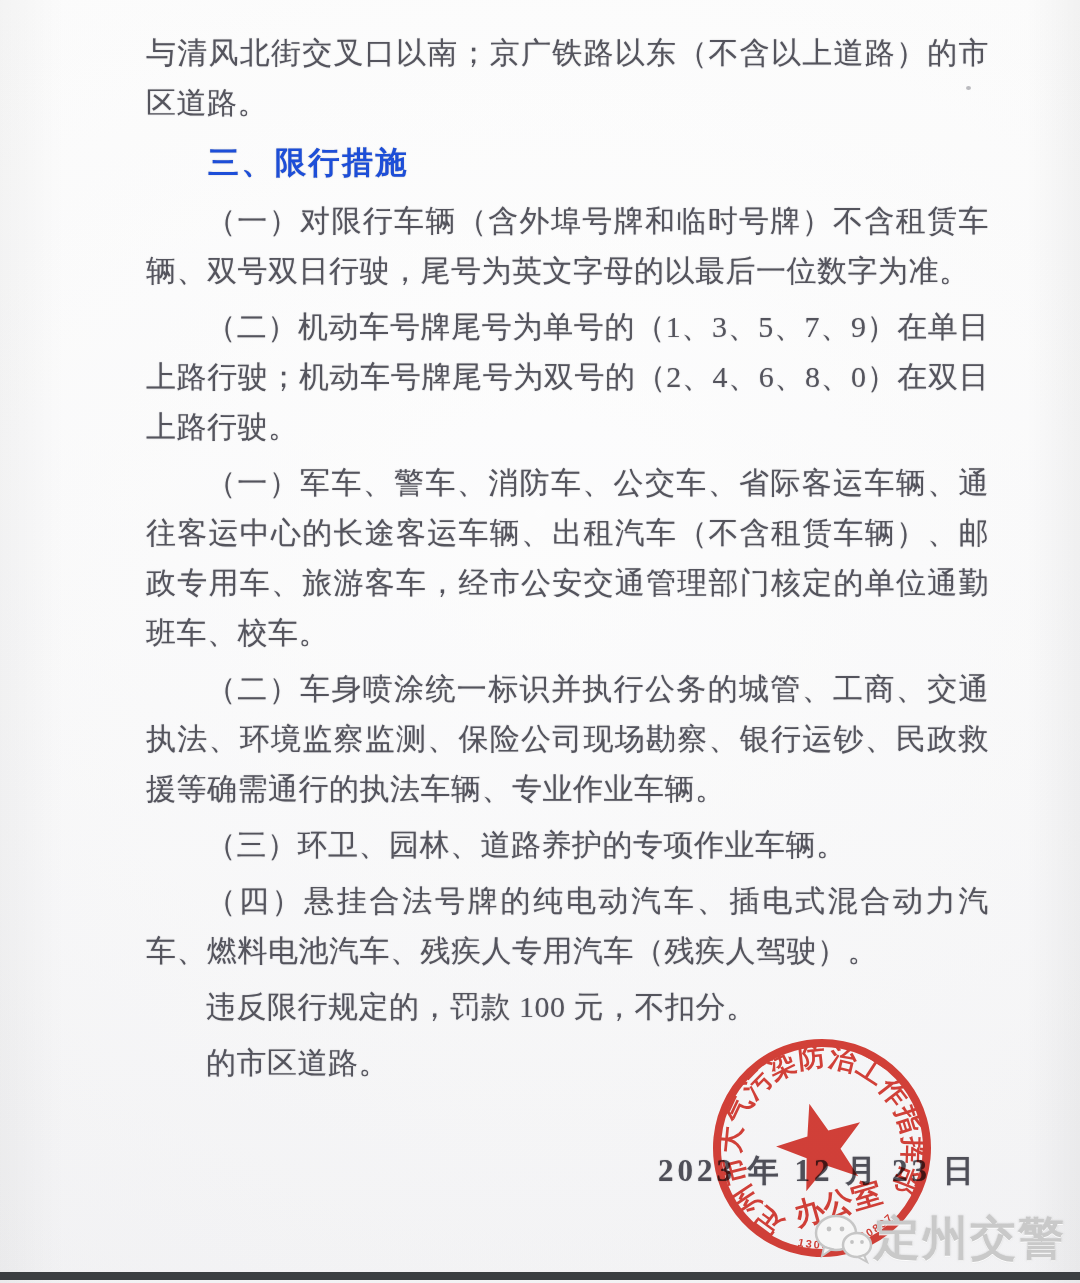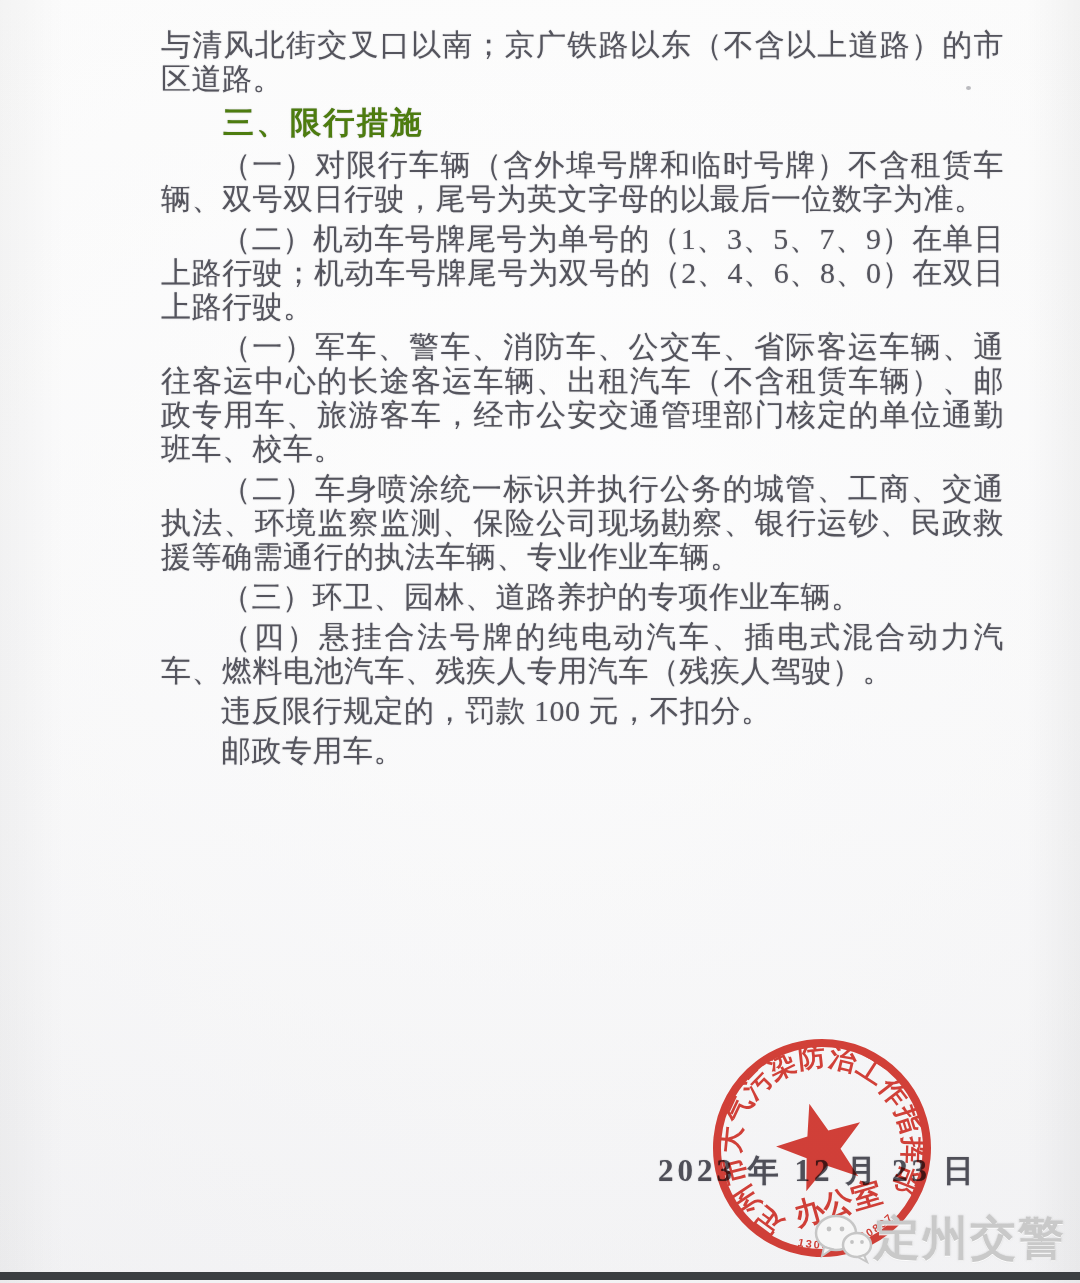--- a/index.html
+++ b/index.html
@@ -10,31 +10,31 @@
   }
   .page{position:absolute;inset:0;}
   
   .page::before{
     content:"";position:absolute;inset:0;pointer-events:none;
     background:
       linear-gradient(90deg,rgba(0,0,0,0.03),rgba(0,0,0,0) 6%,rgba(0,0,0,0) 95%,rgba(0,0,0,0.04)),
       radial-gradient(120% 90% at 50% 40%,rgba(255,255,255,0.5),rgba(0,0,0,0.015));
   }
   .doc-body{
-    position:absolute;left:161px;top:28px;width:843px;
-    color:#54545d;font-size:30px;line-height:34px;
+    position:absolute;left:146px;top:28px;width:843px;
+    color:#54545d;font-size:30px;line-height:50px;
     text-align:justify;text-justify:inter-character;
     text-shadow:0 0 1.3px rgba(95,95,105,0.45);
     letter-spacing:0.5px;
   }
   .doc-body p{margin:0 0 6px 0;}
   .doc-body p.indent{text-indent:2em;}
   .doc-body p.cont{text-indent:0;}
   .doc-body p.heading{
-    text-indent:2em;font-weight:bold;color:#4d7c0f;
+    text-indent:2em;font-weight:bold;color:#1d4ed8;
     letter-spacing:2.5px;margin:10px 0 8px 0;
     font-family:"Liberation Sans","DejaVu Sans",sans-serif;
     font-size:31px;
   }
   .date-line{
     position:absolute;left:658px;top:1150px;
     color:#4f4f58;font-size:31px;letter-spacing:4px;
     text-shadow:0 0 1.3px rgba(95,95,105,0.45);
     z-index:1;white-space:nowrap;font-weight:bold;
   }
@@ -67,21 +67,21 @@
   <div class="doc-body">
     <p class="cont">与清风北街交叉口以南；京广铁路以东（不含以上道路）的市区道路。</p>
     <p class="heading">三、限行措施</p>
     <p class="indent">（一）对限行车辆（含外埠号牌和临时号牌）不含租赁车辆、双号双日行驶，尾号为英文字母的以最后一位数字为准。</p>
     <p class="indent">（二）机动车号牌尾号为单号的（1、3、5、7、9）在单日上路行驶；机动车号牌尾号为双号的（2、4、6、8、0）在双日上路行驶。</p>
     <p class="indent">（一）军车、警车、消防车、公交车、省际客运车辆、通往客运中心的长途客运车辆、出租汽车（不含租赁车辆）、邮政专用车、旅游客车，经市公安交通管理部门核定的单位通勤班车、校车。</p>
     <p class="indent">（二）车身喷涂统一标识并执行公务的城管、工商、交通执法、环境监察监测、保险公司现场勘察、银行运钞、民政救援等确需通行的执法车辆、专业作业车辆。</p>
     <p class="indent">（三）环卫、园林、道路养护的专项作业车辆。</p>
     <p class="indent">（四）悬挂合法号牌的纯电动汽车、插电式混合动力汽车、燃料电池汽车、残疾人专用汽车（残疾人驾驶）。</p>
     <p class="indent">违反限行规定的，罚款 100 元，不扣分。</p>
-    <p class="indent">邮政专用车。</p>
+    <p class="indent">的市区道路。</p>
   </div>
 
   <div class="date-line">2023 年 12 月 23 日</div>
 
   <svg class="stamp" viewBox="-130 -130 260 260" xmlns="http://www.w3.org/2000/svg">
     <defs>
       <path id="ringArc" d="M -58 58 A 82 82 0 1 1 58 58" fill="none"></path>
       <path id="serialArc" d="M -66 76 A 101 101 0 0 0 66 76" fill="none"></path>
     </defs>
     <g transform="rotate(-16)" fill="#d5281e">

